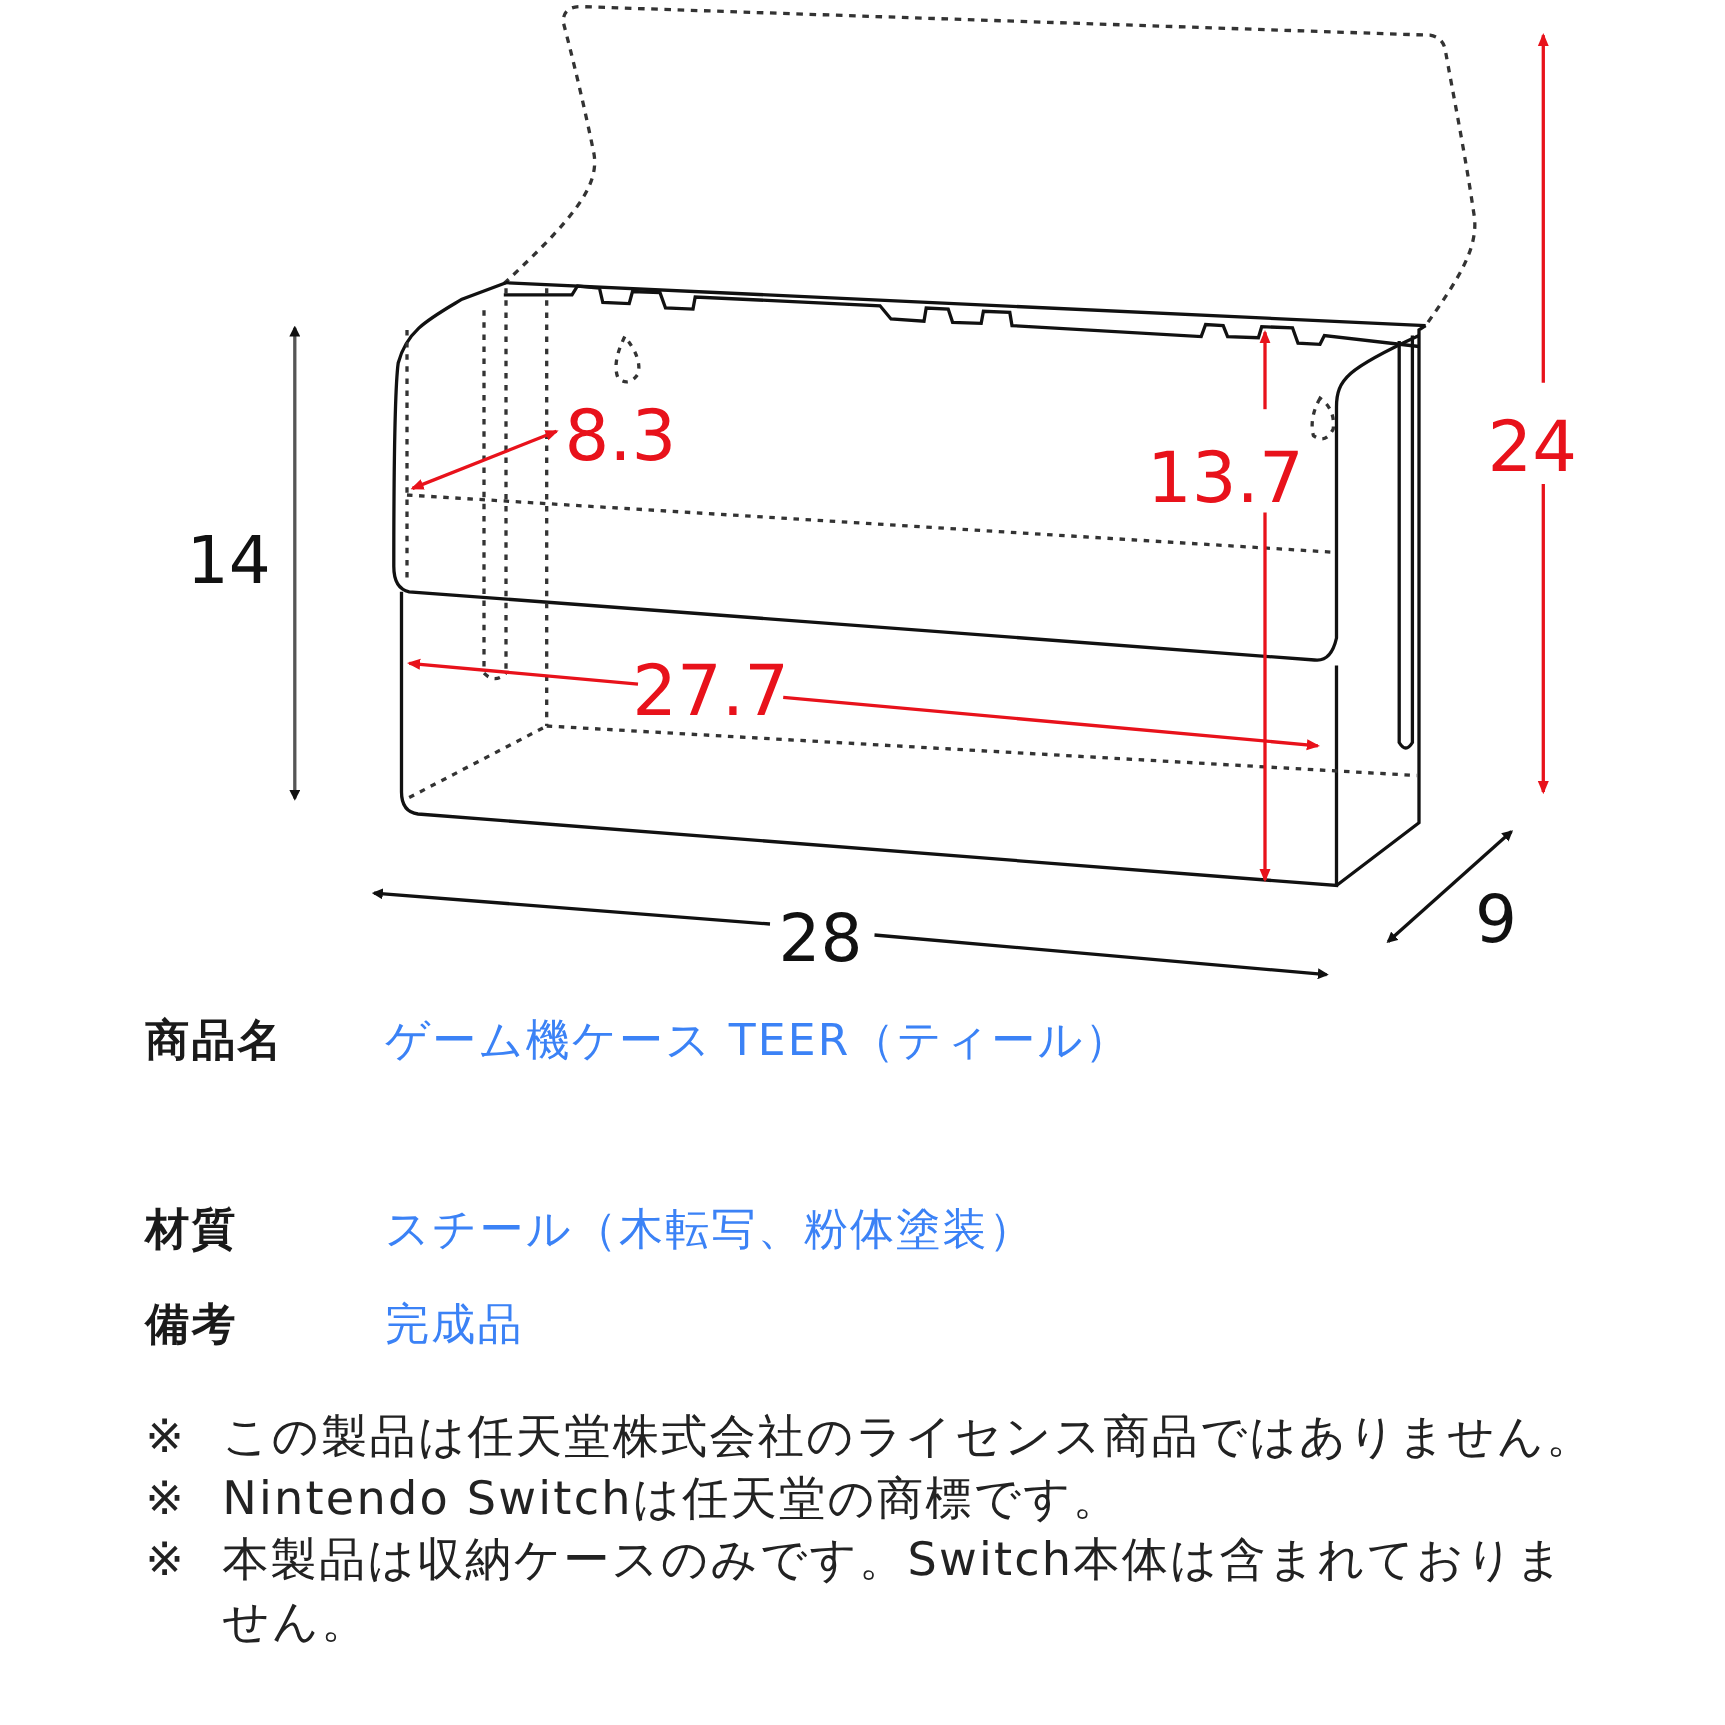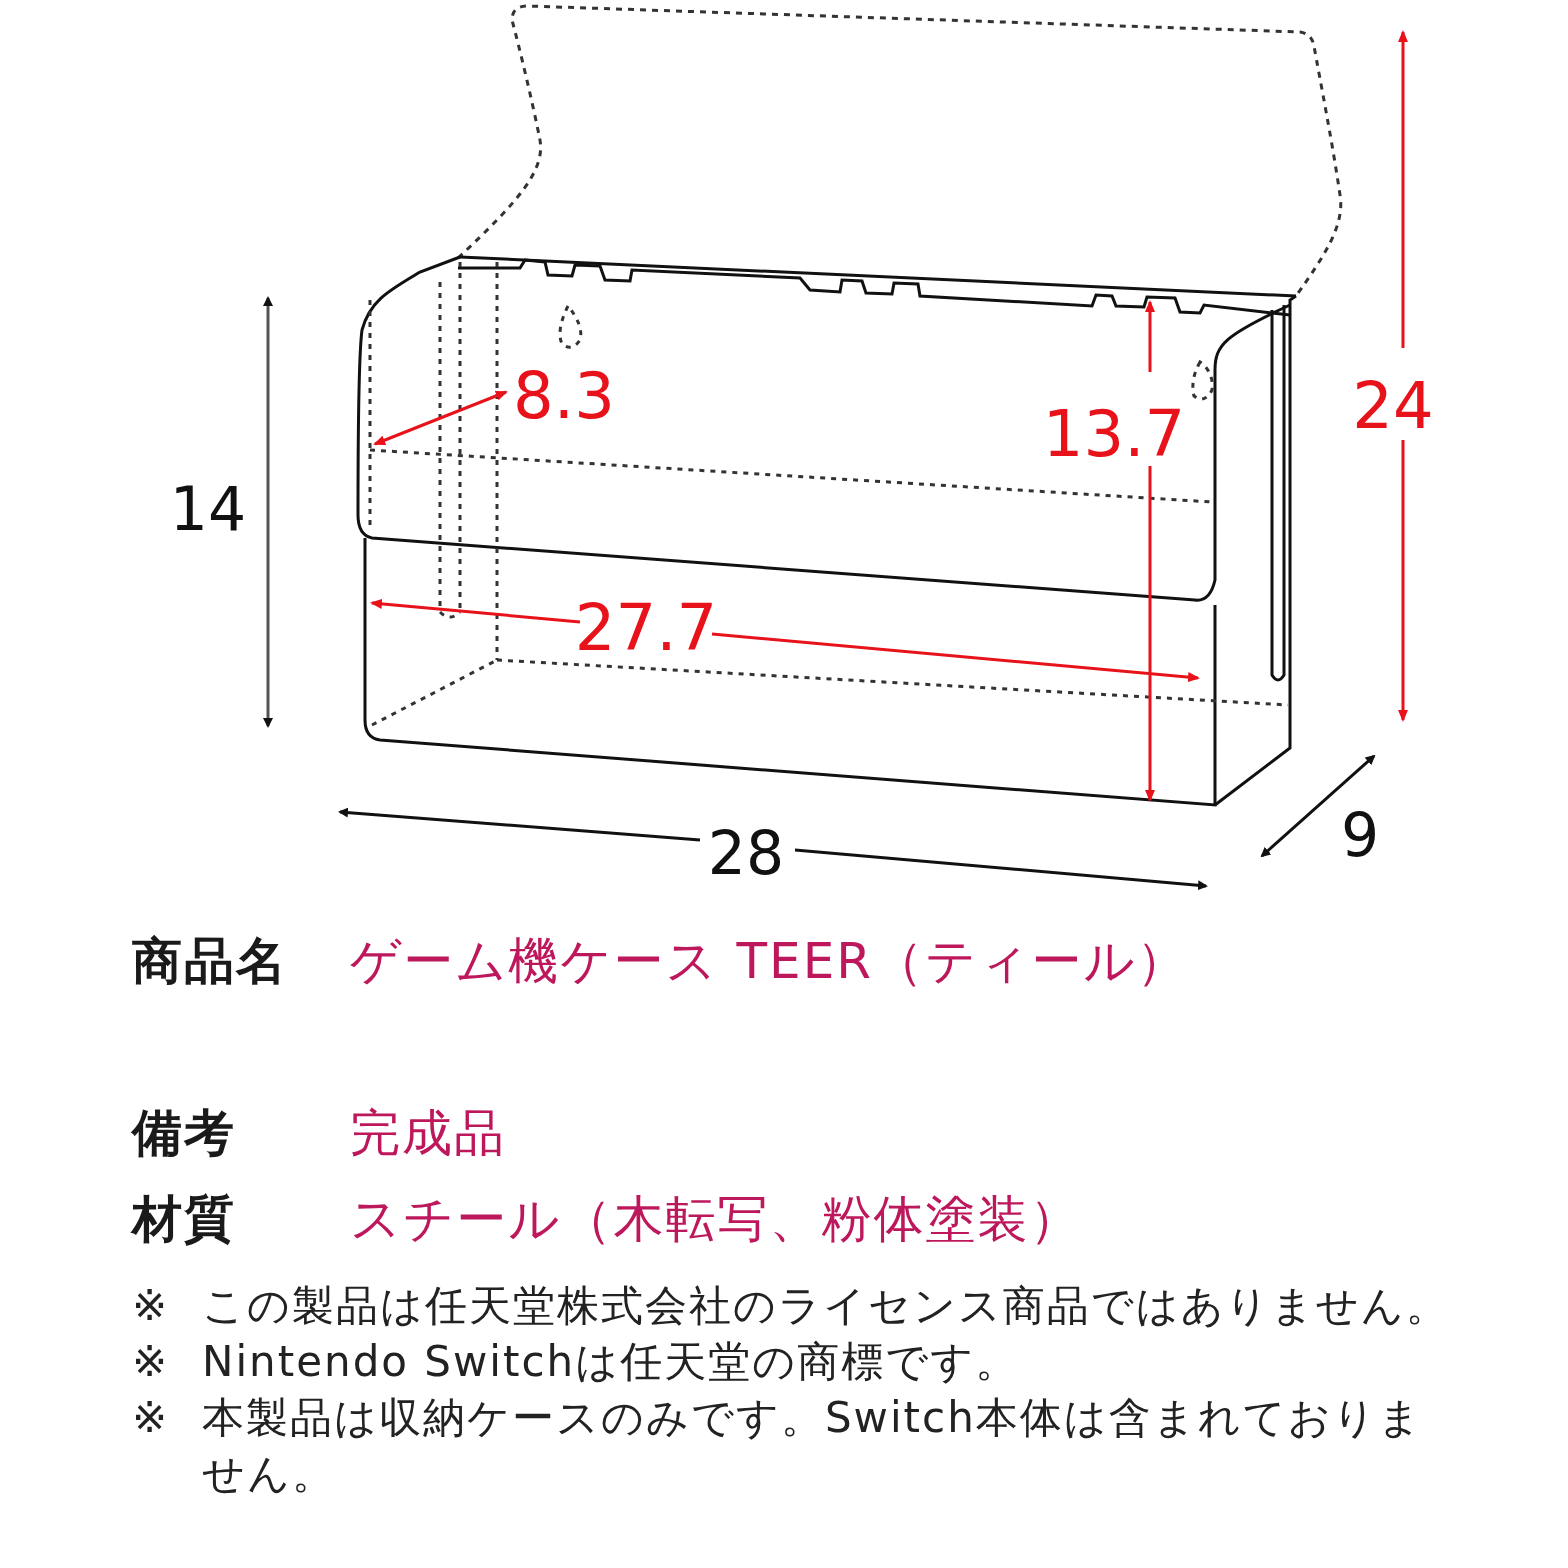--- a/index.html
+++ b/index.html
@@ -2,23 +2,23 @@
 <html><head>
 <meta charset="utf-8">
 <style>
   html, body { margin: 0; padding: 0; background: #ffffff; }
   body { width: 1568px; height: 1568px; position: relative; overflow: hidden;
          font-family: "DejaVu Sans", "Liberation Sans", sans-serif; color: #111; }
   #drawing { position: absolute; left: 0; top: 0; width: 1568px; height: 900px; }
   .dim-red { fill: #e8121b; font-family: "DejaVu Sans", sans-serif; }
   .dim-black { fill: #111; font-family: "DejaVu Sans", sans-serif; }
   .spec { position: absolute; left: 132px; top: 918px; width: 1300px; }
-  .spec-row { display: flex; align-items: center; height: 86px; font-size: 50px; letter-spacing: 2px; }
+  .spec-row { display: flex; height: 86px; font-size: 40px; letter-spacing: 2px; }
   .spec-label { width: 218px; font-weight: bold; color: #1a1a1a; }
-  .spec-value { color: #be185d; }
+  .spec-value { color: #3b82f6; }
   .notes { position: absolute; left: 132px; top: 1278px; width: 1330px; font-size: 42px; color: #222; line-height: 56px; letter-spacing: 2px; }
   .note { display: flex; }
   .note-mark { width: 70px; flex: none; }
   .note-text { flex: 1; }
 </style>
 </head>
 <body>
 
 <svg id="drawing" viewBox="0 0 1568 900" xmlns="http://www.w3.org/2000/svg">
   <defs>
@@ -82,26 +82,26 @@
 </svg>
 
 <div class="spec">
   <div class="spec-row">
     <span class="spec-label">商品名</span>
     <span class="spec-value">ゲーム機ケース TEER（ティール）</span>
   </div>
   <div class="spec-row">
   </div>
   <div class="spec-row">
+    <span class="spec-label">材質</span>
+    <span class="spec-value">スチール（木転写、粉体塗装）</span>
+  </div>
+  <div class="spec-row">
     <span class="spec-label">備考</span>
     <span class="spec-value">完成品</span>
-  </div>
-  <div class="spec-row">
-    <span class="spec-label">材質</span>
-    <span class="spec-value">スチール（木転写、粉体塗装）</span>
   </div>
 </div>
 
 <div class="notes">
   <div class="note">
     <span class="note-mark">※</span>
     <span class="note-text">この製品は任天堂株式会社のライセンス商品ではありません。</span>
   </div>
   <div class="note">
     <span class="note-mark">※</span>

